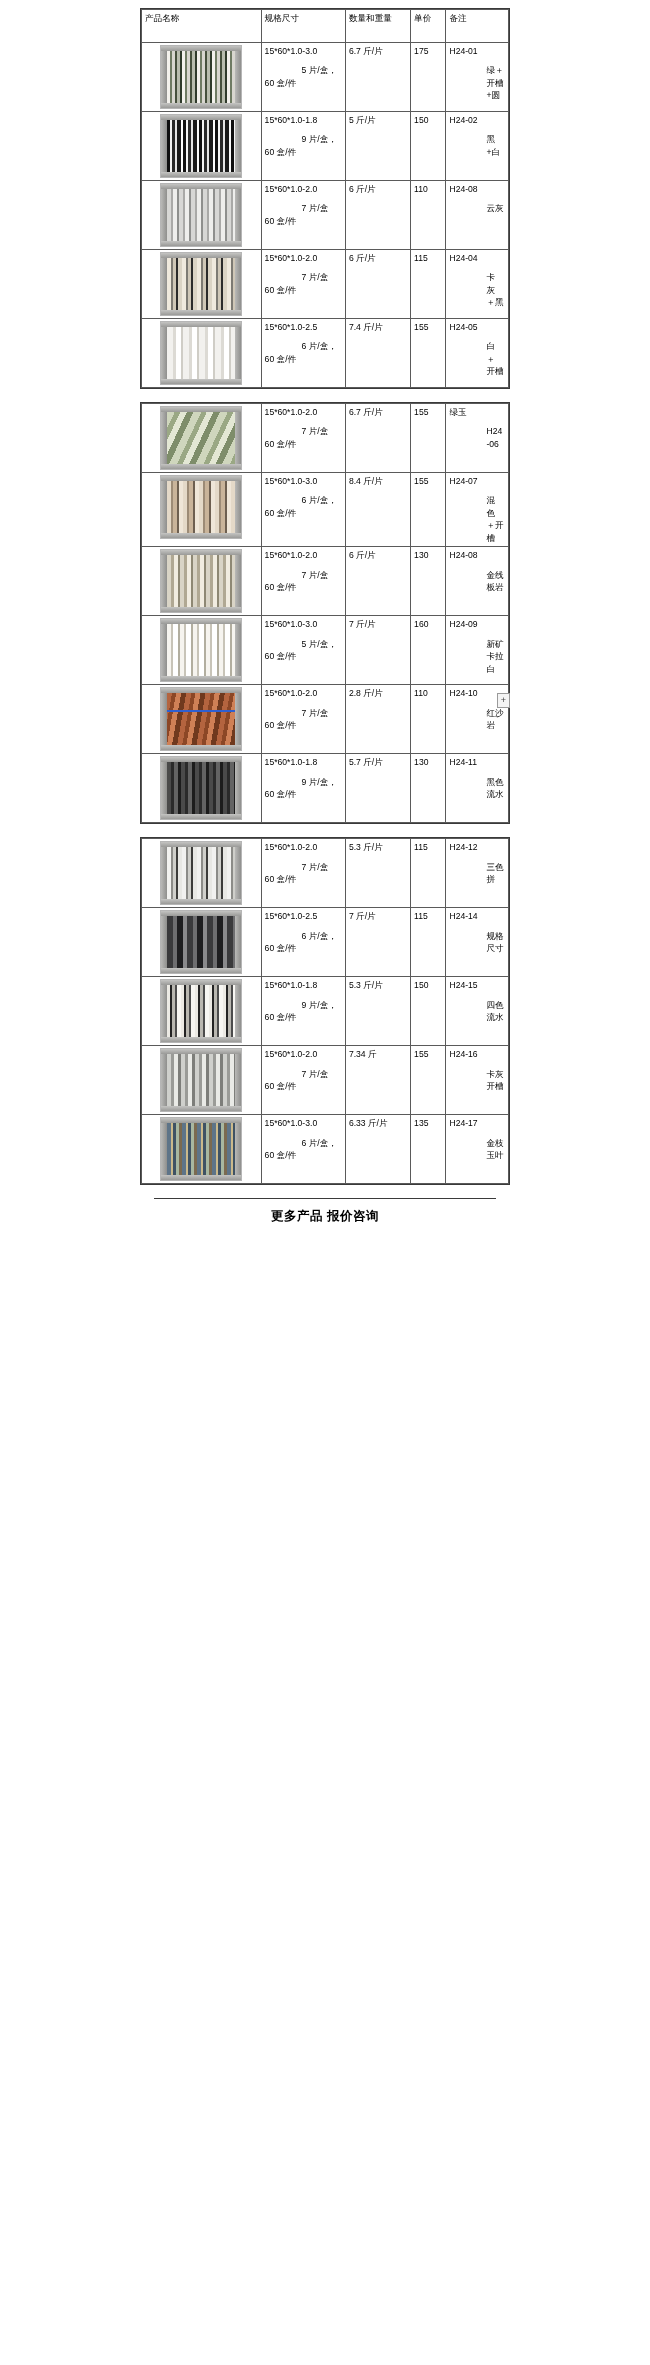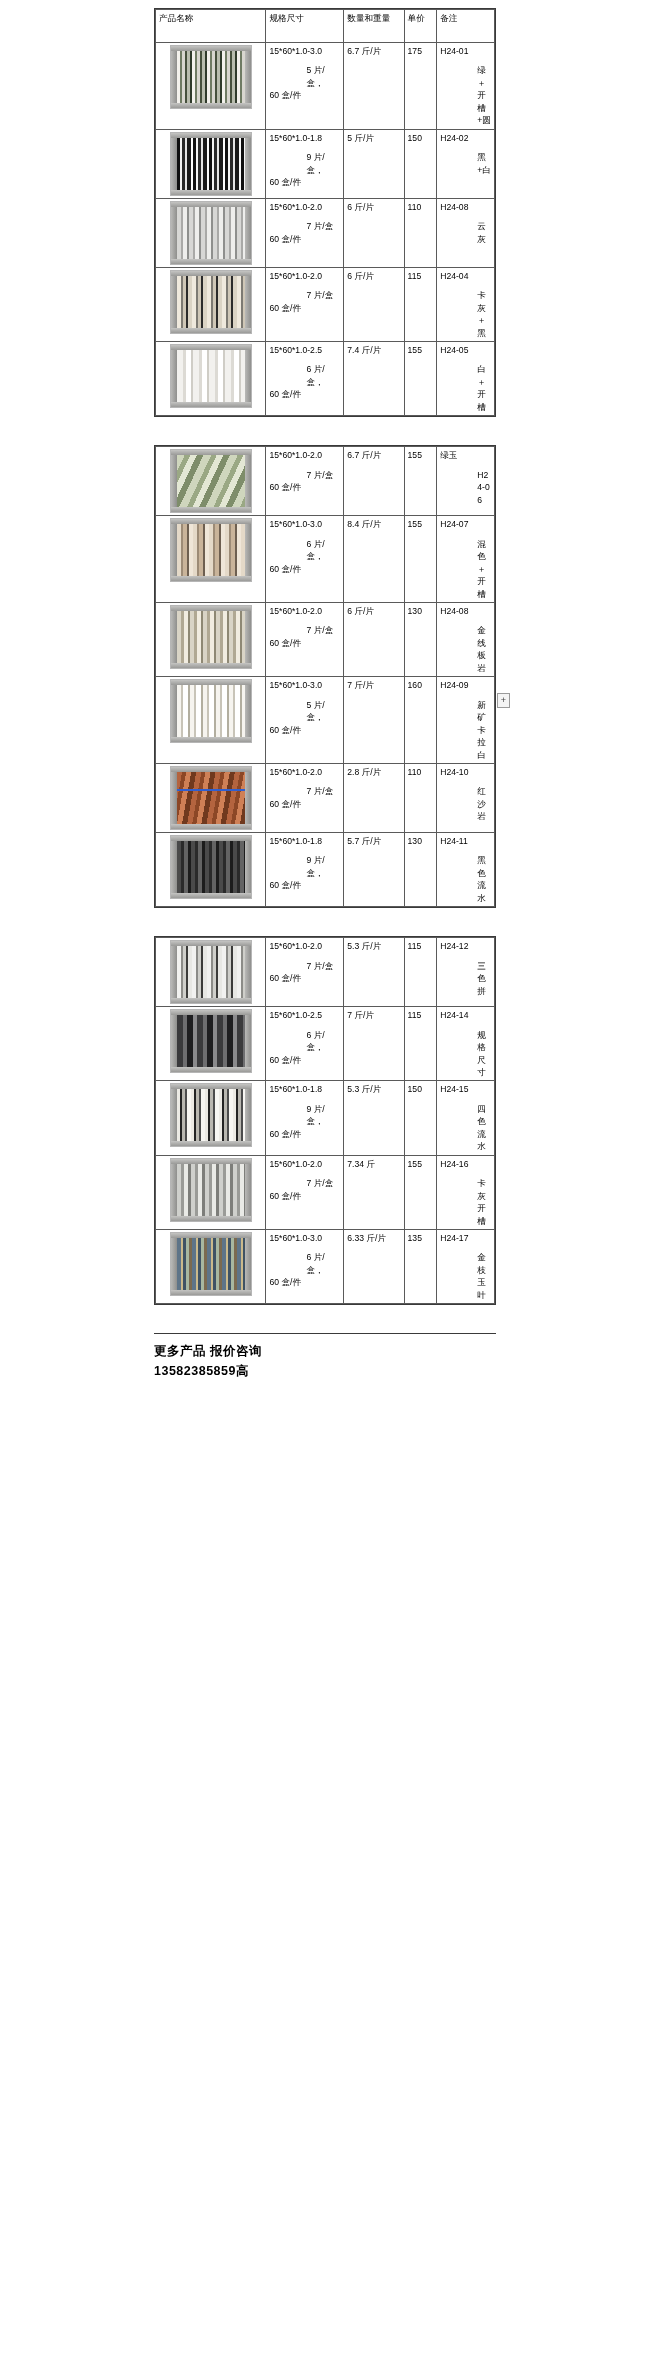--- a/index.html
+++ b/index.html
@@ -14,22 +14,22 @@
   }
   .page {
     position: relative;
     width: 650px;
     min-height: 2365px;
     background: #fff;
     box-sizing: border-box;
     padding: 8px 0 0 0;
   }
   .block {
-    width: 342px;
-    margin: 0 auto 28px auto;
+    width: 370px;
+    margin: 0 auto 13px auto;
     border: 1px solid #3a3a3a;
     box-sizing: border-box;
   }
   table.pt {
     width: 100%;
     border-collapse: collapse;
     table-layout: fixed;
   }
   table.pt td, table.pt th {
     border: 1px solid #5a5a5a;
@@ -156,20 +156,21 @@
     border: 1px solid #9a9a9a;
     background: #f4f4f4;
     font-size: 9px;
     line-height: 12px;
     text-align: center;
     color: #444;
   }
   .footer {
     width: 342px;
     margin: 2px auto 8px auto;
+    text-align: center;
     font-weight: bold;
     font-size: 12.5px;
     line-height: 1.55;
     letter-spacing: .5px;
   }
   .footer .ln { display: block; }
   .footer-rule {
     width: 342px;
     margin: 0 auto 8px auto;
     border-top: 1px solid #3a3a3a;
@@ -582,16 +583,15 @@
         </tr>
       </tbody>
     </table>
   </div>
 
   <div class="plus-tab">+</div>
 
   <div class="footer-rule"></div>
   <div class="footer">
     <span class="ln">更多产品  报价咨询</span>
-    <span class="ln">13582385859高</span>
   </div>
 
 </div>
 
 </body></html>

